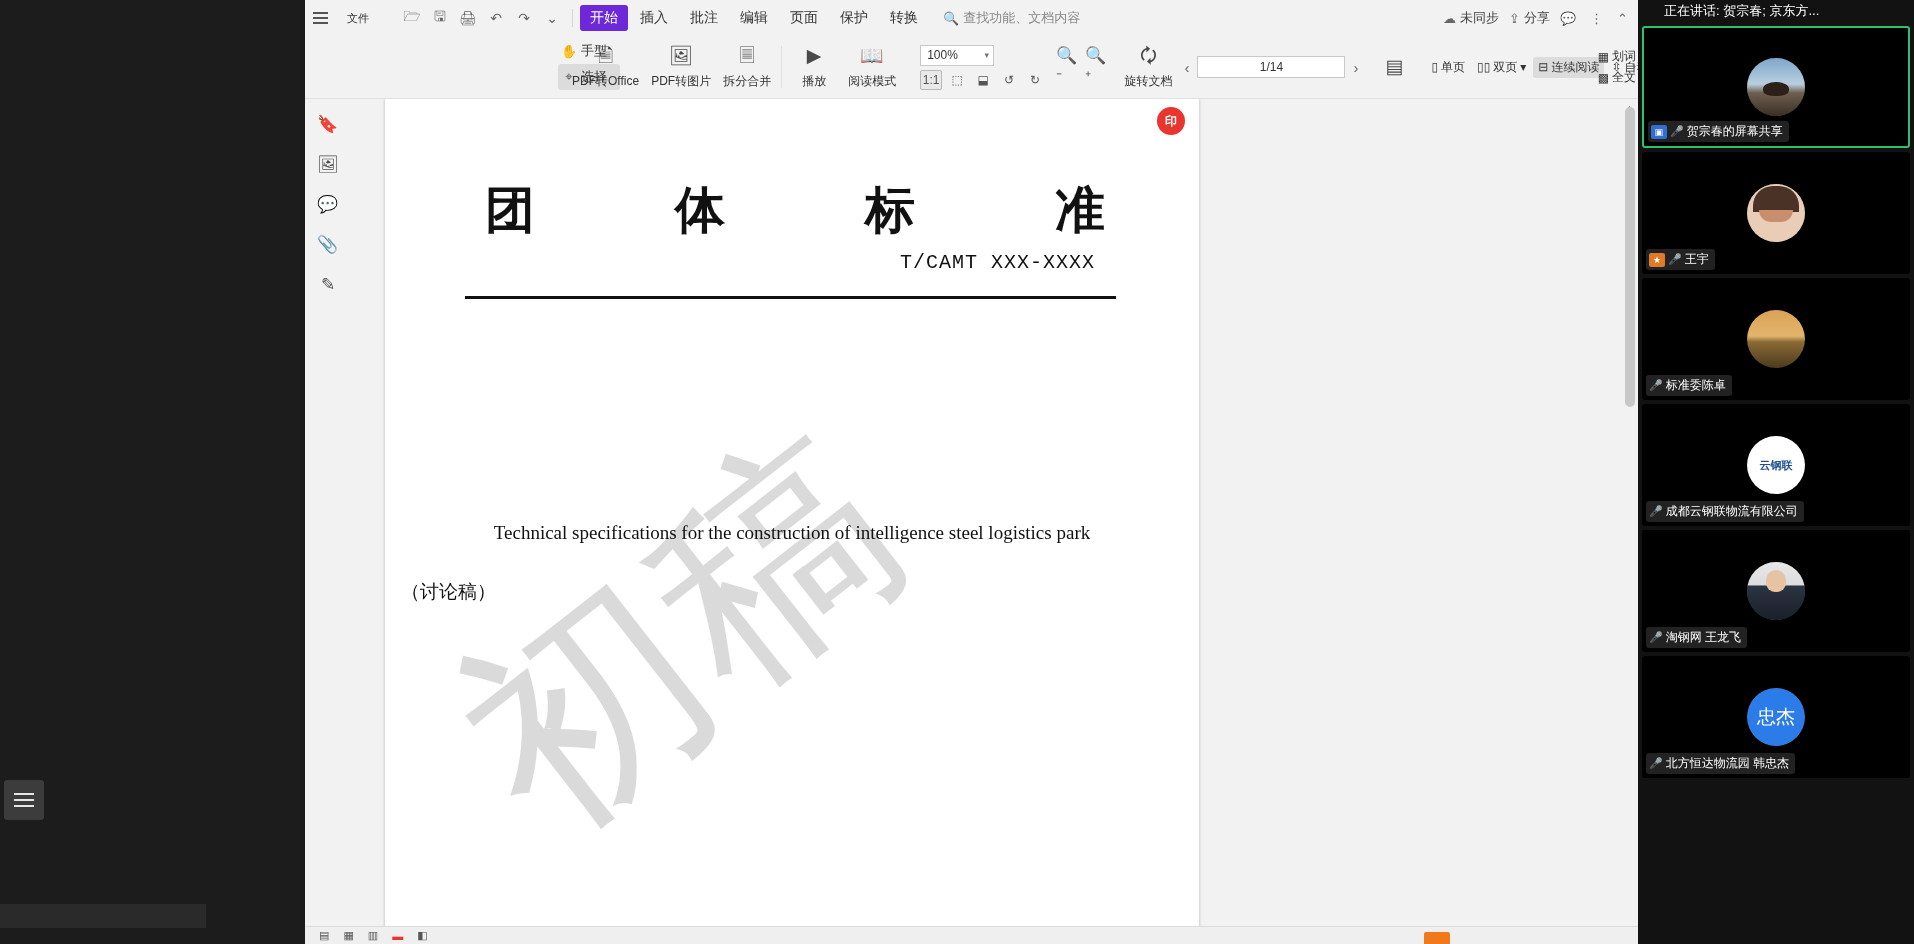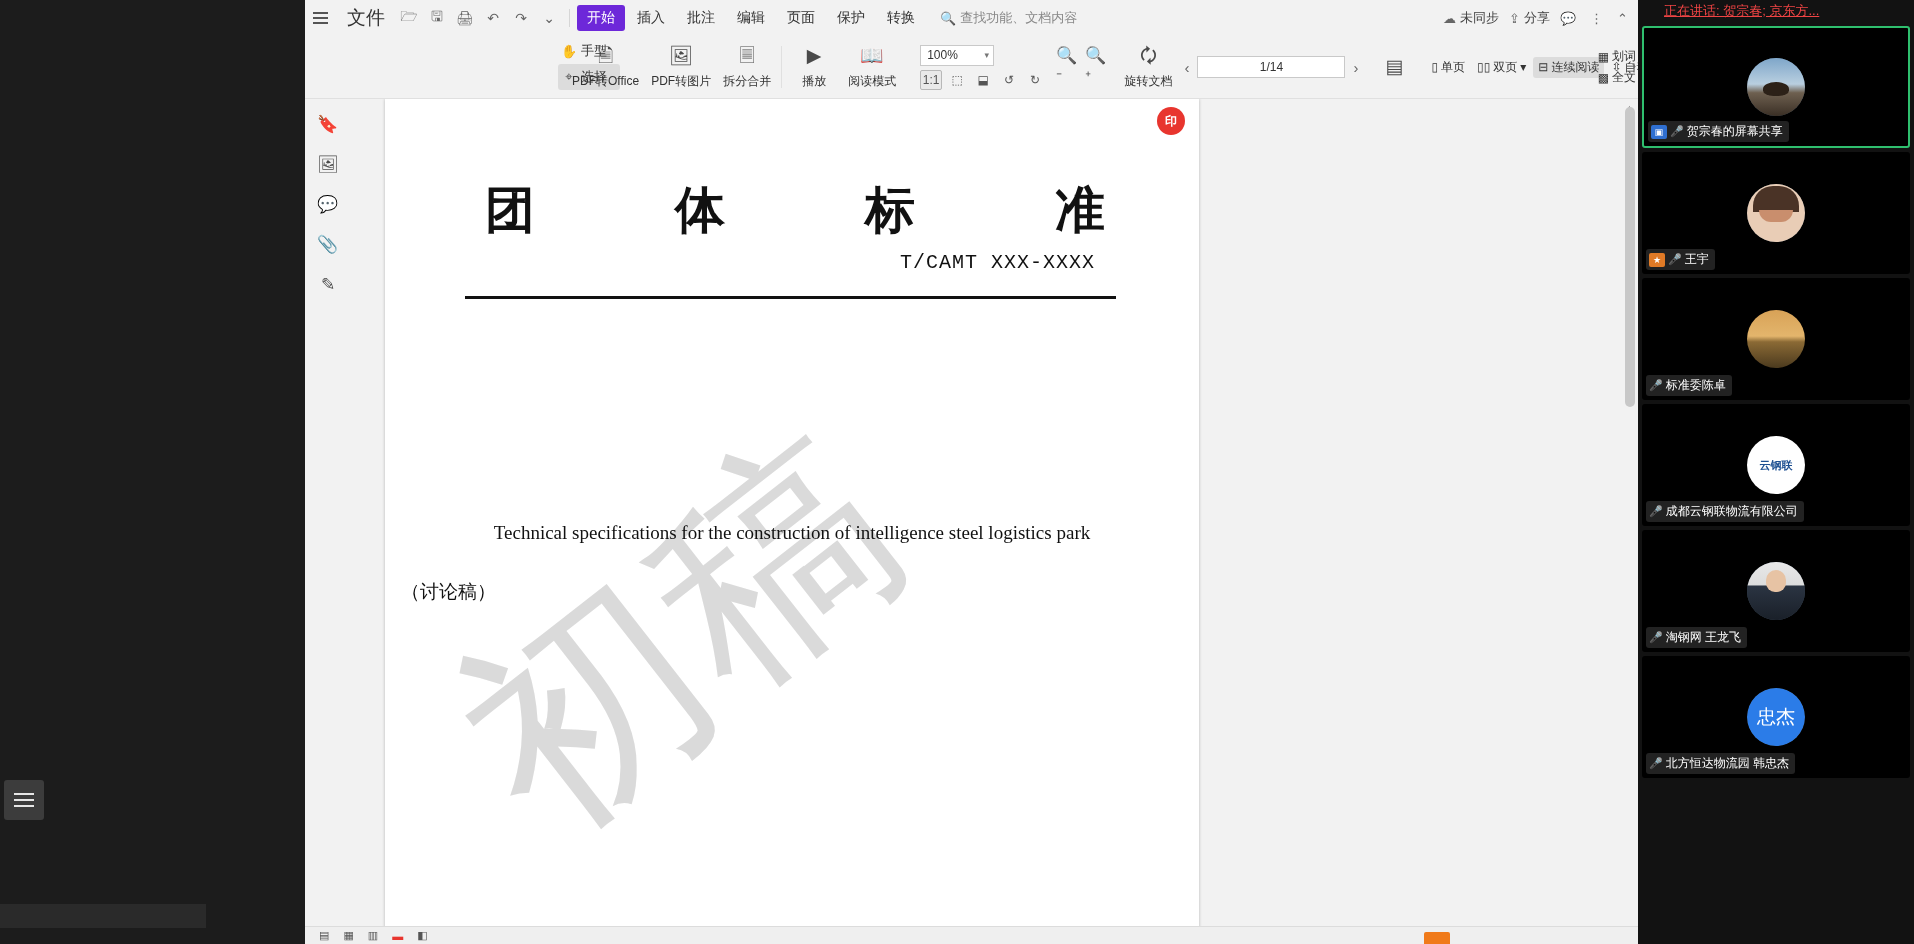--- a/index.html
+++ b/index.html
@@ -66,23 +66,23 @@
     color: #333;
   }
   .mb-ham {
     width: 22px; height: 22px;
     display: flex; flex-direction: column; justify-content: center; gap: 3px;
     margin-right: 4px;
   }
   .mb-ham i { display:block; height: 2px; background: #555; width: 15px; }
   .mb-file {
     padding: 3px 8px;
-    font-size: 19px;
-    color: #333;
-    margin-right: 2px;
+    font-size: 11px;
+    color: #333;
+    margin-right: 21px;
   }
   .mb-icon {
     width: 26px; height: 26px;
     display: inline-flex; align-items: center; justify-content: center;
     color: #666;
     font-size: 14px;
     margin: 0 1px;
   }
   .mb-sep {
     width: 1px; height: 18px; background: #d6d6d6; margin: 0 6px;
@@ -389,28 +389,27 @@
   .meeting {
     position: absolute;
     right: 0; top: 0;
     width: 276px; height: 944px;
     background: #121212;
   }
   .speaking-bar {
     position: absolute;
     left: 0; top: 0; width: 272px; height: 22px;
     background: #121212;
-    color: #ef4444;
+    color: #ffffff;
     font-size: 13px;
     display: flex; align-items: center;
     padding-left: 26px;
     box-sizing: border-box;
     white-space: nowrap;
     overflow: hidden;
-    text-decoration: underline;
   }
   .speaking-icon {
     position: absolute;
     left: 4px; top: 2px;
     width: 18px; height: 18px;
     display: flex; align-items: center; justify-content: center;
     font-size: 12px;
     color: #e05a2b;
   }
   .tiles {

